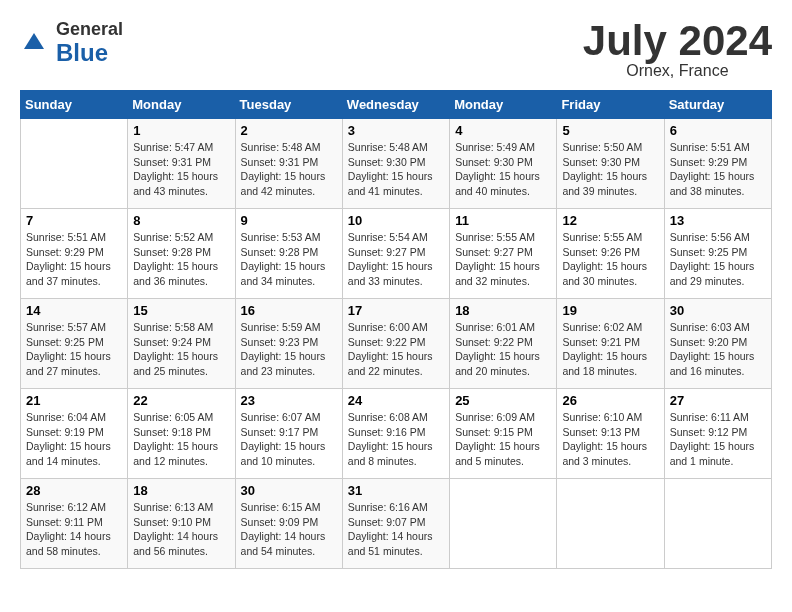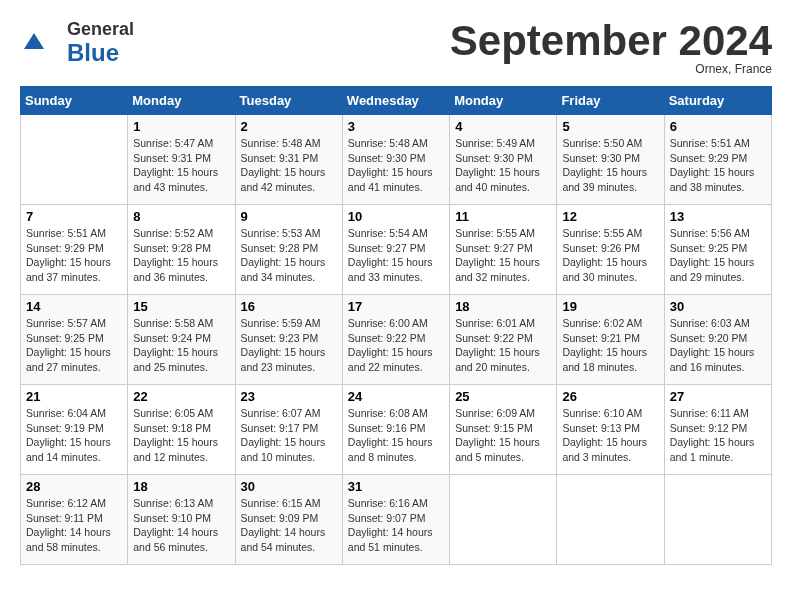--- a/index.html
+++ b/index.html
@@ -12,21 +12,21 @@
     }
     .header {
       display: flex;
       justify-content: space-between;
       align-items: flex-start;
       margin-bottom: 10px;
     }
     .logo {
       display: flex;
       align-items: center;
-      gap: 19px;
+      gap: 8px;
     }
     .logo-text {
       display: flex;
       flex-direction: column;
       line-height: 1.1;
     }
     .logo-general {
       font-size: 18px;
       font-weight: bold;
       color: #333;
@@ -43,22 +43,23 @@
     .title-block {
       text-align: right;
     }
     .main-title {
       font-size: 42px;
       font-weight: bold;
       color: #333;
       line-height: 1;
     }
     .subtitle {
-      font-size: 12px;
-      color: #333;
+      font-size: 16px;
+      color: #333;
+      text-align: center;
     }
     table {
       width: 100%;
       border-collapse: collapse;
       font-size: 11px;
       border-radius: 22px;
     }
     thead tr th {
       background-color: #1a5fa8;
       color: #fff;
@@ -105,21 +106,21 @@
   <div class="logo">
     <svg class="logo-icon" viewBox="0 0 28 28">
       <polygon points="14,4 24,20 4,20" fill="#1a5fa8"></polygon>
     </svg>
     <div class="logo-text">
       <span class="logo-general">General</span>
       <span class="logo-blue">Blue</span>
     </div>
   </div>
   <div class="title-block">
-    <div class="main-title">September 2024</div>
+    <div class="main-title">July 2024</div>
     <div class="subtitle">Ornex, France</div>
   </div>
 </div>
 
 <table>
   <thead>
     <tr>
     <th>Sunday</th>
         <th>Monday</th>
         <th>Tuesday</th>

